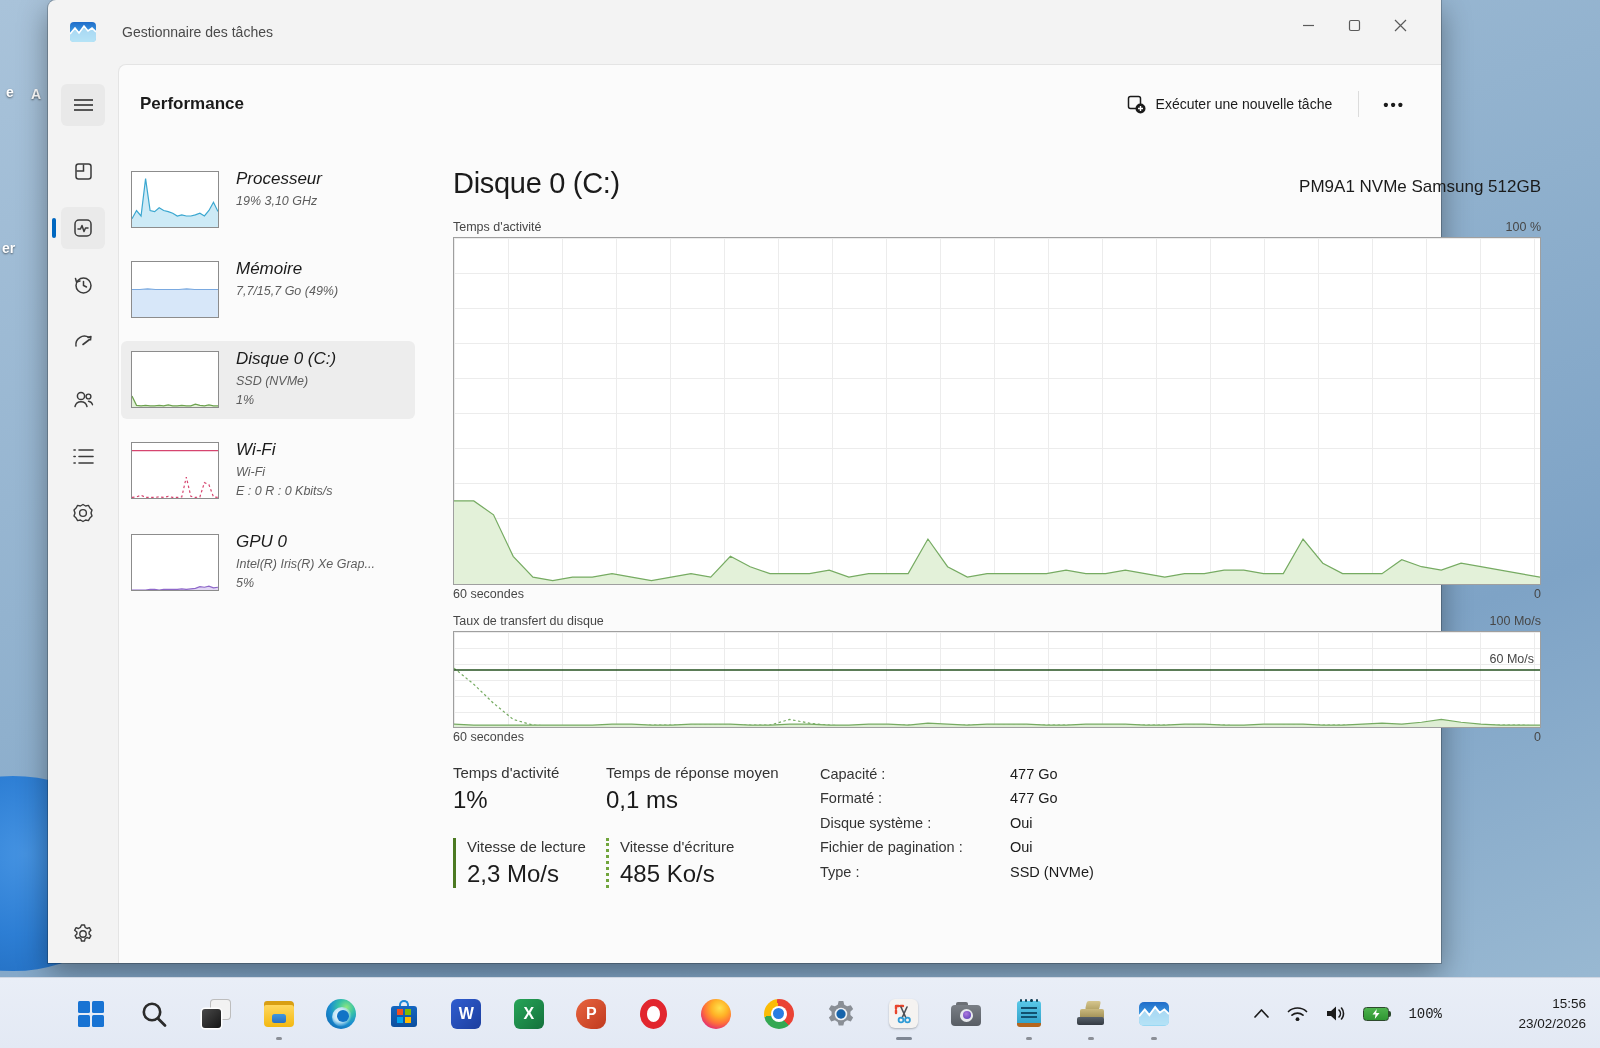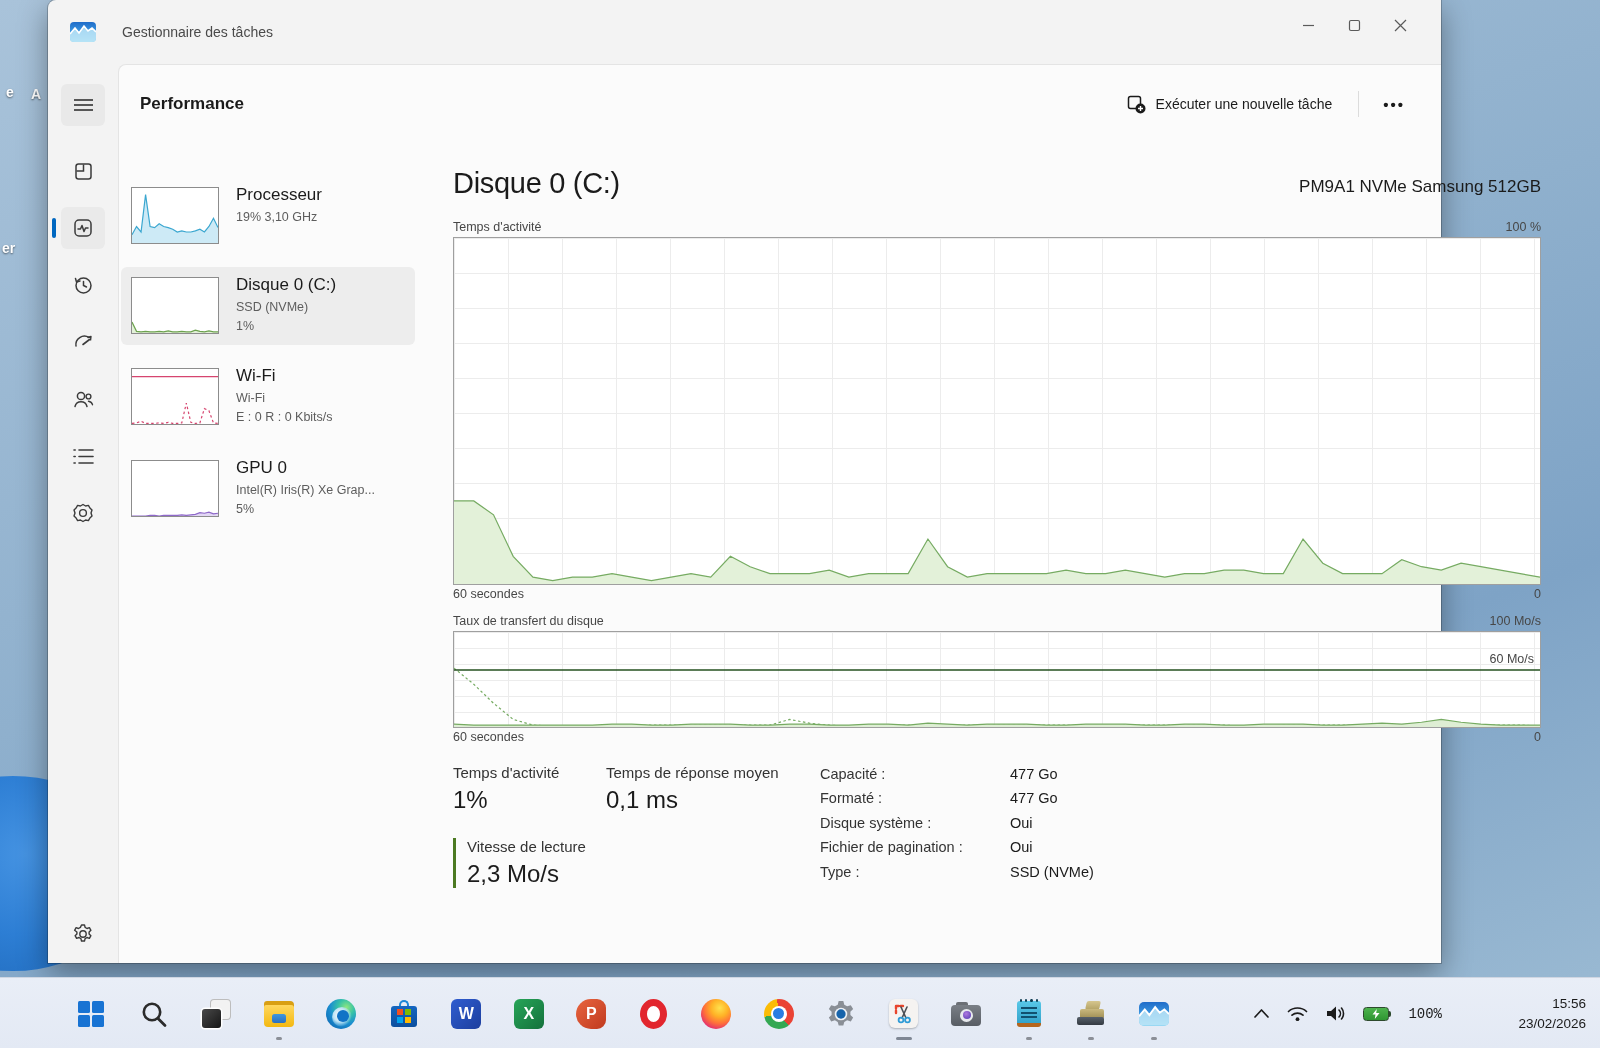--- a/index.html
+++ b/index.html
@@ -40,21 +40,21 @@
     border-radius:8px 0 0 0; }
   .card-head { position:absolute; left:0; top:0; right:0; height:78px;
     display:flex; align-items:center; padding:0 26px 0 21px; }
   .page-title { font-size:17px; font-weight:bold; color:#1b1b1b; }
   .head-spacer { flex:1; }
   .run-btn { display:flex; align-items:center; gap:10px; font-size:14px; color:#1b1b1b;
     padding:8px 12px; border-radius:5px; }
   .head-div { width:1px; height:26px; background:#dcdcdc; margin:0 14px; }
   .more-btn { font-size:15px; letter-spacing:2px; color:#1b1b1b; padding:6px 10px; font-weight:bold; }
   
-  .plist { position:absolute; left:2px; top:112px; width:294px; }
+  .plist { position:absolute; left:2px; top:96px; width:294px;font-style:italic; }
   .pl-item { display:flex; gap:17px; padding:10px 10px; border-radius:6px; margin-bottom:13px; }
   .pl-item.sel { background:#ededed; }
   .thumb { width:88px; height:57px; background:#fff; border:1px solid #8c8c8c;
     position:relative; flex:none; overflow:hidden; }
   .pl-title { font-size:17px; color:#1b1b1b; margin-top:-2px; }
   .pl-sub { font-size:12.5px; color:#5d5d5d; margin-top:3px; line-height:1.45; }
   
   .detail { position:absolute; left:334px; top:102px; width:1088px; }
   .d-head { display:flex; align-items:flex-end; justify-content:space-between; }
   .d-title { font-size:29px; color:#1b1b1b; letter-spacing:-.3px; }
@@ -232,20 +232,32 @@
             <svg viewBox="0 0 100 100" preserveAspectRatio="none" style="position: absolute; inset: 0px; width: 100%; height: 100%;">
               <polygon points="0.00,85.00 5.26,70.00 10.53,80.00 15.79,12.00 21.05,70.00 26.32,72.00 31.58,65.00 36.84,70.00 42.11,72.00 47.37,75.00 52.63,80.00 57.89,78.00 63.16,80.00 68.42,80.00 73.68,78.00 78.95,75.00 84.21,80.00 89.47,70.00 94.74,55.00 100.00,72.00 100,100 0,100" fill="#cdeaf6"></polygon>
               <polyline points="0.00,85.00 5.26,70.00 10.53,80.00 15.79,12.00 21.05,70.00 26.32,72.00 31.58,65.00 36.84,70.00 42.11,72.00 47.37,75.00 52.63,80.00 57.89,78.00 63.16,80.00 68.42,80.00 73.68,78.00 78.95,75.00 84.21,80.00 89.47,70.00 94.74,55.00 100.00,72.00" fill="none" stroke="#3ba7d0" stroke-width="1.2" vector-effect="non-scaling-stroke"></polyline>
             </svg>
           </div>
         <div>
             <div class="pl-title">Processeur</div>
           <div class="pl-sub">19% 3,10 GHz</div>
           </div>
       </div>
+      <div class="pl-item">
+        <div class="thumb">
+            <svg viewBox="0 0 100 100" preserveAspectRatio="none" style="position: absolute; inset: 0px; width: 100%; height: 100%;">
+              <polygon points="0.00,50.00 9.09,50.00 18.18,49.00 27.27,50.00 36.36,50.00 45.45,50.00 54.55,50.00 63.64,49.00 72.73,50.00 81.82,50.00 90.91,50.00 100.00,50.00 100,100 0,100" fill="#d7e7f9"></polygon>
+              <polyline points="0.00,50.00 9.09,50.00 18.18,49.00 27.27,50.00 36.36,50.00 45.45,50.00 54.55,50.00 63.64,49.00 72.73,50.00 81.82,50.00 90.91,50.00 100.00,50.00" fill="none" stroke="#7aa9e0" stroke-width="1.2" vector-effect="non-scaling-stroke"></polyline>
+            </svg>
+          </div>
+        <div>
+            <div class="pl-title">Mémoire</div>
+          <div class="pl-sub">7,7/15,7 Go (49%)</div>
+          </div>
+      </div>
       <div class="pl-item sel">
         <div class="thumb">
             <svg viewBox="0 0 100 100" preserveAspectRatio="none" style="position: absolute; inset: 0px; width: 100%; height: 100%;">
               <polygon points="0.00,80.00 5.26,97.00 10.53,98.00 15.79,97.00 21.05,98.00 26.32,98.00 31.58,97.00 36.84,98.00 42.11,96.00 47.37,98.00 52.63,98.00 57.89,97.00 63.16,98.00 68.42,98.00 73.68,95.00 78.95,97.00 84.21,98.00 89.47,96.00 94.74,98.00 100.00,98.00 100,100 0,100" fill="#e3f1d9"></polygon>
               <polyline points="0.00,80.00 5.26,97.00 10.53,98.00 15.79,97.00 21.05,98.00 26.32,98.00 31.58,97.00 36.84,98.00 42.11,96.00 47.37,98.00 52.63,98.00 57.89,97.00 63.16,98.00 68.42,98.00 73.68,95.00 78.95,97.00 84.21,98.00 89.47,96.00 94.74,98.00 100.00,98.00" fill="none" stroke="#6da24f" stroke-width="1.2" vector-effect="non-scaling-stroke"></polyline>
             </svg>
           </div>
         <div>
             <div class="pl-title">Disque 0 (C:)</div>
           <div class="pl-sub">SSD (NVMe)</div>
@@ -324,20 +336,24 @@
           <div class="s-label">Temps d'activité</div>
           <div class="s-value">1%</div>
           <div class="speed-box read">
             <div class="s-label">Vitesse de lecture</div>
             <div class="s-value">2,3 Mo/s</div>
           </div>
         </div>
         <div class="s-col2">
           <div class="s-label">Temps de réponse moyen</div>
           <div class="s-value">0,1 ms</div>
+          <div class="speed-box write">
+            <div class="s-label">Vitesse d'écriture</div>
+            <div class="s-value">485 Ko/s</div>
+          </div>
         </div>
         <div class="info-grid">
           <span class="lab">Capacité :</span>
             <span>477 Go</span>
           <span class="lab">Formaté :</span>
             <span>477 Go</span>
           <span class="lab">Disque système :</span>
             <span>Oui</span>
           <span class="lab">Fichier de pagination :</span>
             <span>Oui</span>

